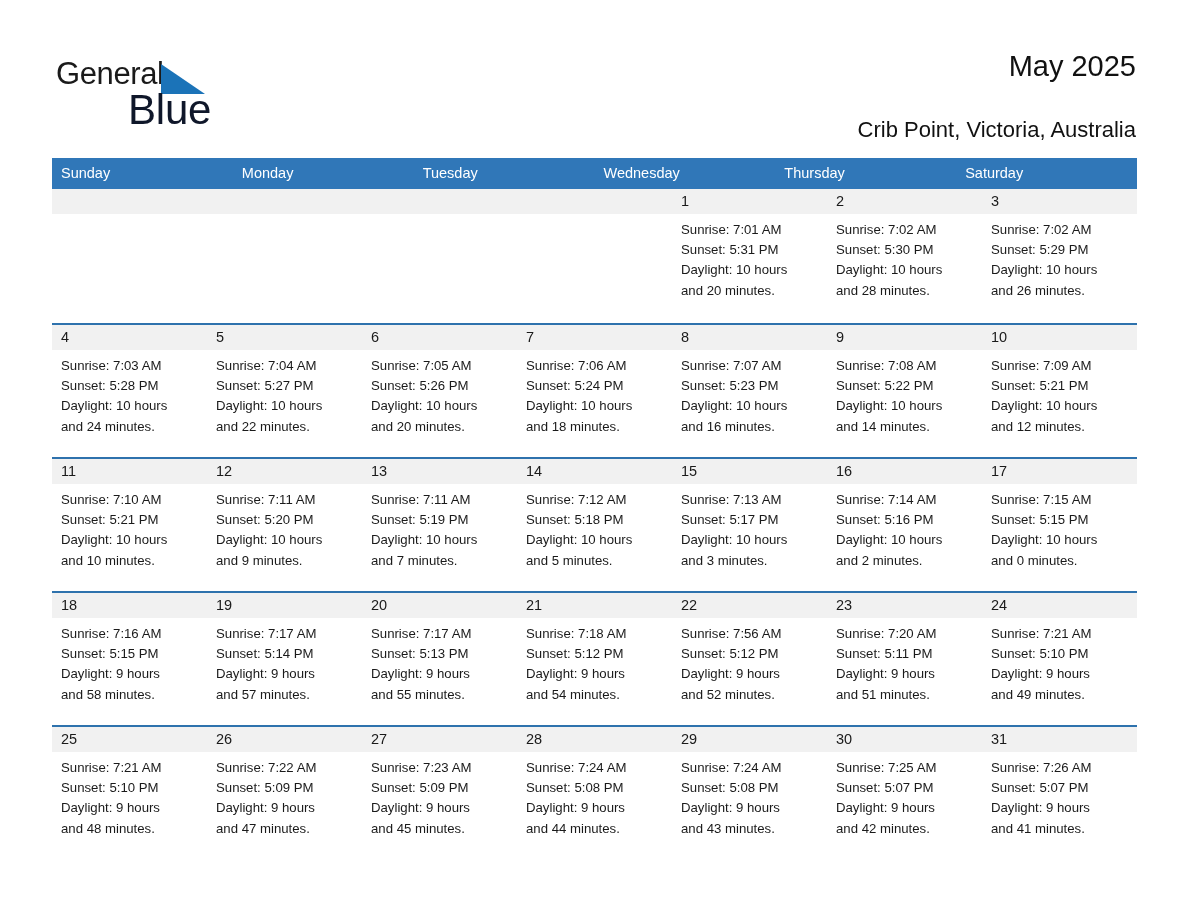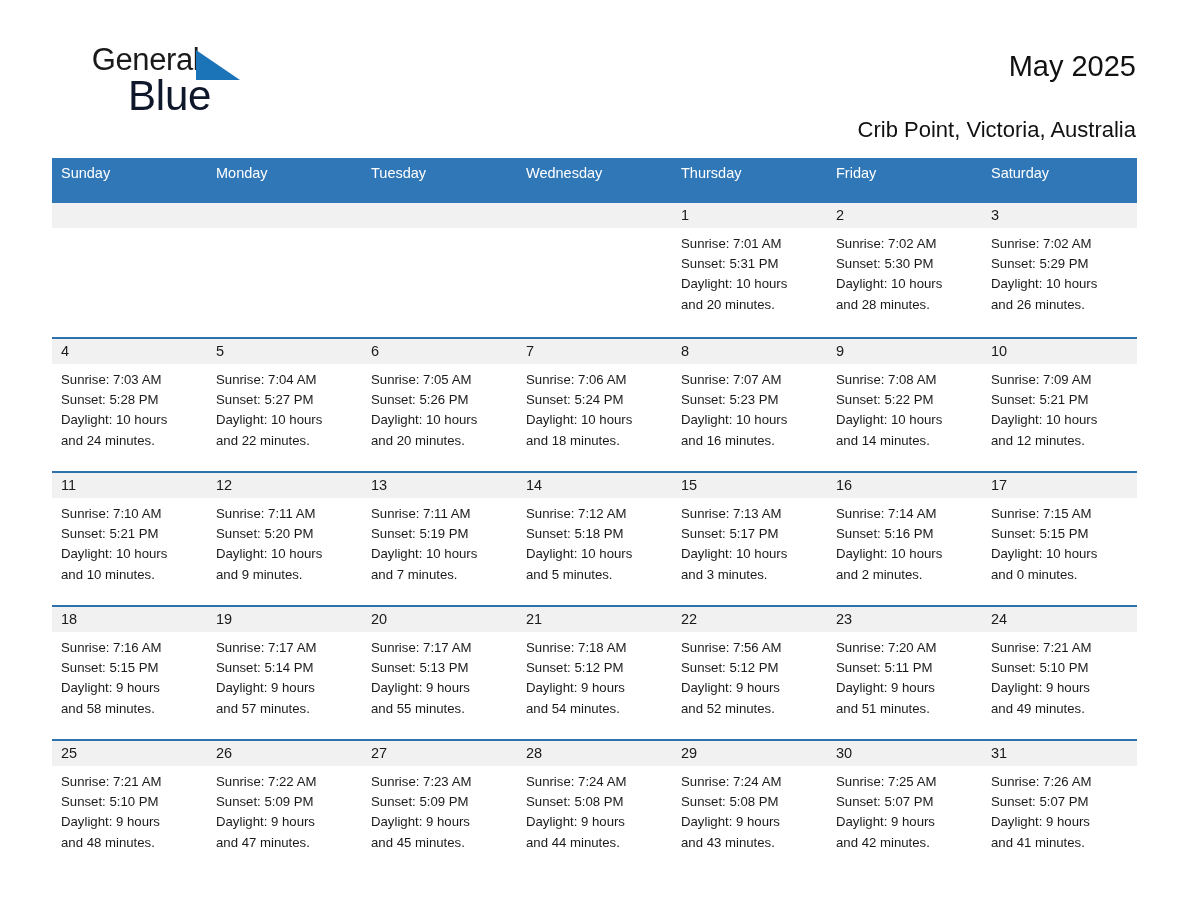--- a/index.html
+++ b/index.html
@@ -26,24 +26,23 @@
   .header {
     position: relative;
     height: 115px;
     padding: 0 52px;
     box-sizing: border-box;
   }
 
   .logo {
     position: absolute;
     left: 56px;
-    top: 42px;
+    top: 56px;
     width: 220px;
     height: 70px;
-    text-align: center;
   }
   .logo-row1 {
     position: relative;
     height: 36px;
     line-height: 36px;
     white-space: nowrap;
   }
   .logo-general {
     font-size: 31px;
     letter-spacing: -0.4px;
@@ -94,21 +93,21 @@
   .calendar {
     position: absolute;
     left: 52px;
     top: 158px;
     width: 1085px;
   }
 
   .weekday-row {
     display: flex;
     background: #3077b8;
-    height: 45px;
+    height: 31px;
   }
   .weekday {
     flex: 1 1 0;
     color: #ffffff;
     font-size: 14.5px;
     line-height: 31px;
     padding-left: 9px;
     box-sizing: border-box;
     white-space: nowrap;
   }
@@ -174,21 +173,20 @@
 
   </div>
 
   <div class="calendar">
     <div class="weekday-row" id="weekday-row">
         <div class="weekday">Sunday</div>
         <div class="weekday">Monday</div>
         <div class="weekday">Tuesday</div>
         <div class="weekday">Wednesday</div>
         <div class="weekday">Thursday</div>
-        <div class="weekday">Friday</div>
         <div class="weekday">Saturday</div>
       </div>
     <div id="weeks-container">
         <div class="week">
           <div class="day empty">
             <div class="day-numwrap">
               <span class="day-num"></span>
             </div>
           </div>
           <div class="day empty">

